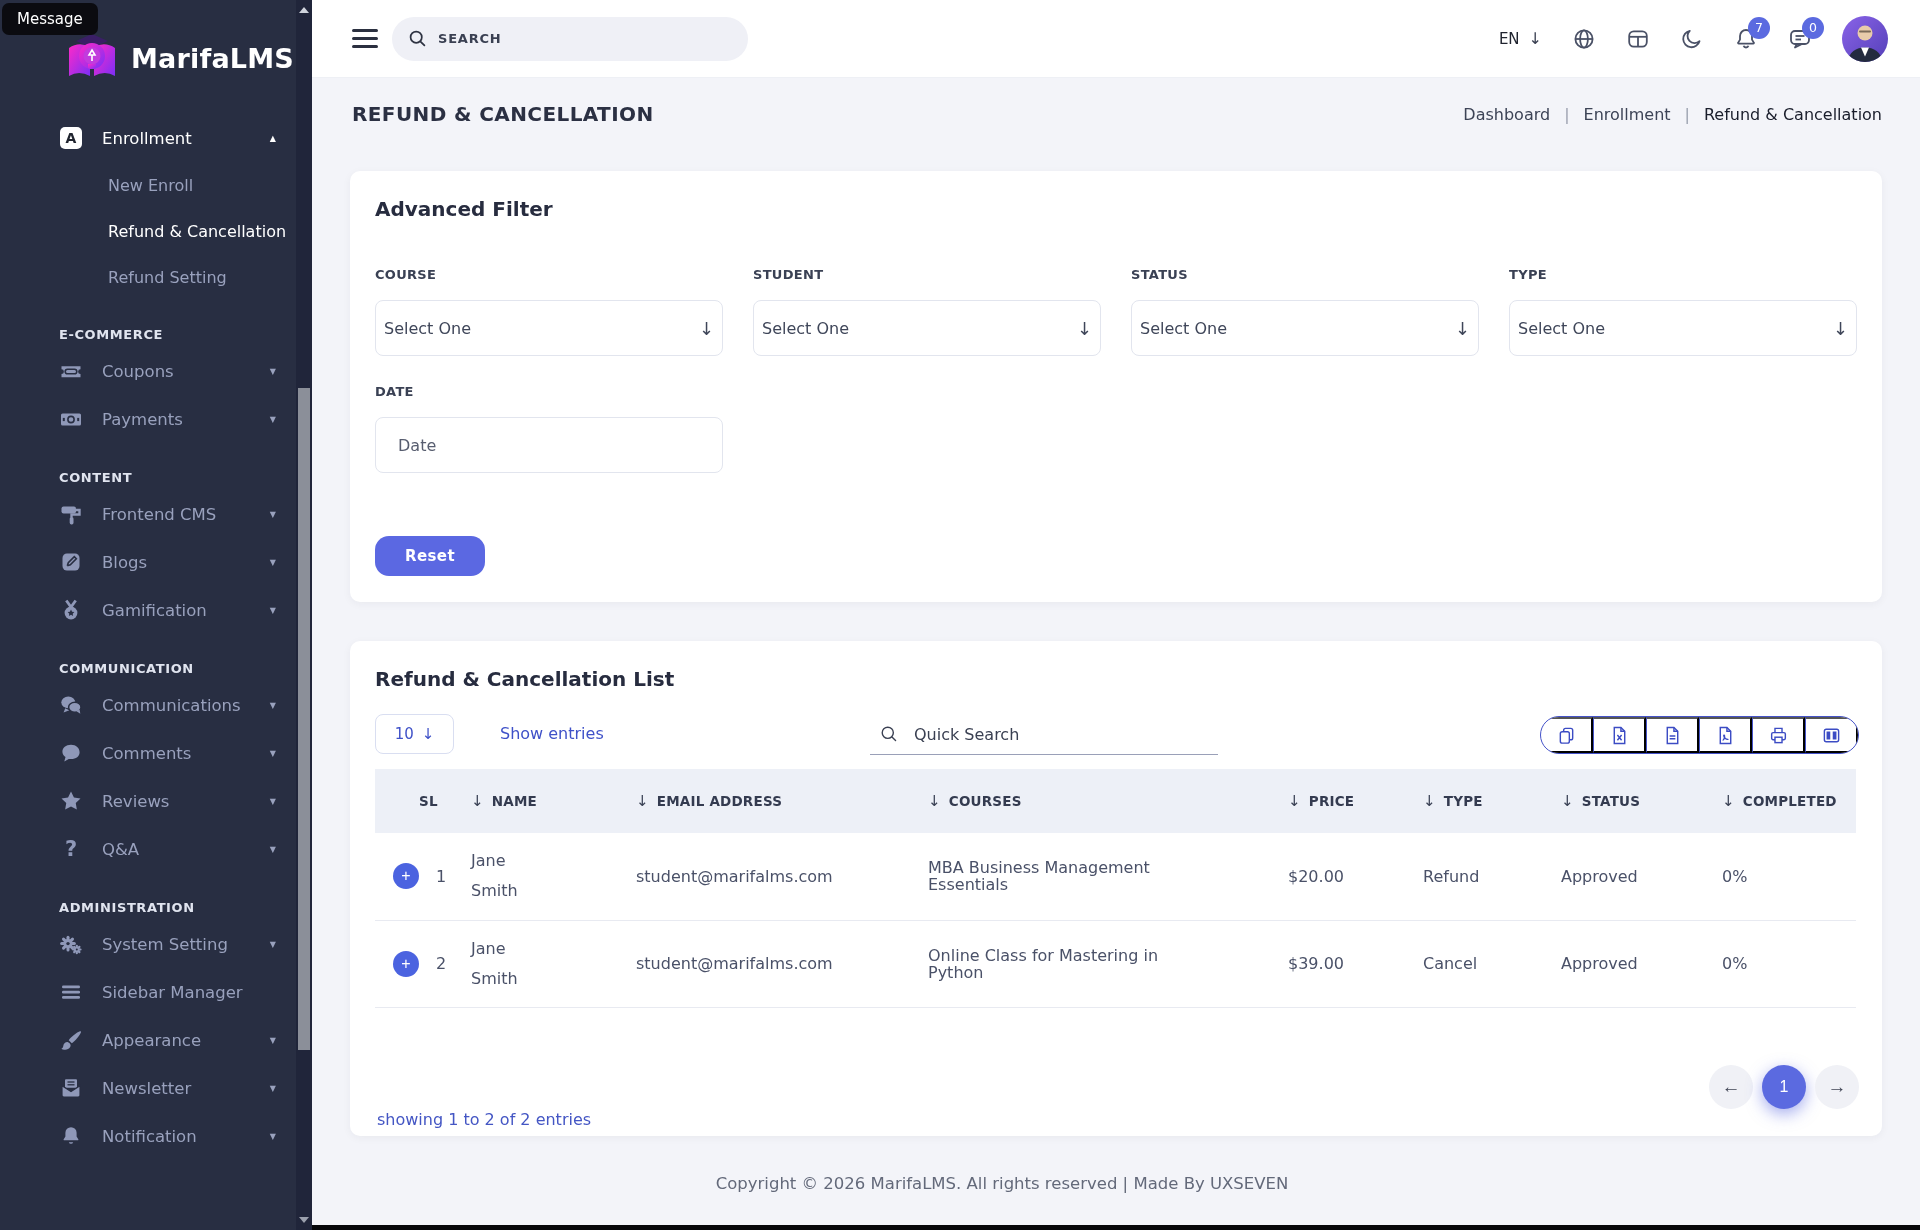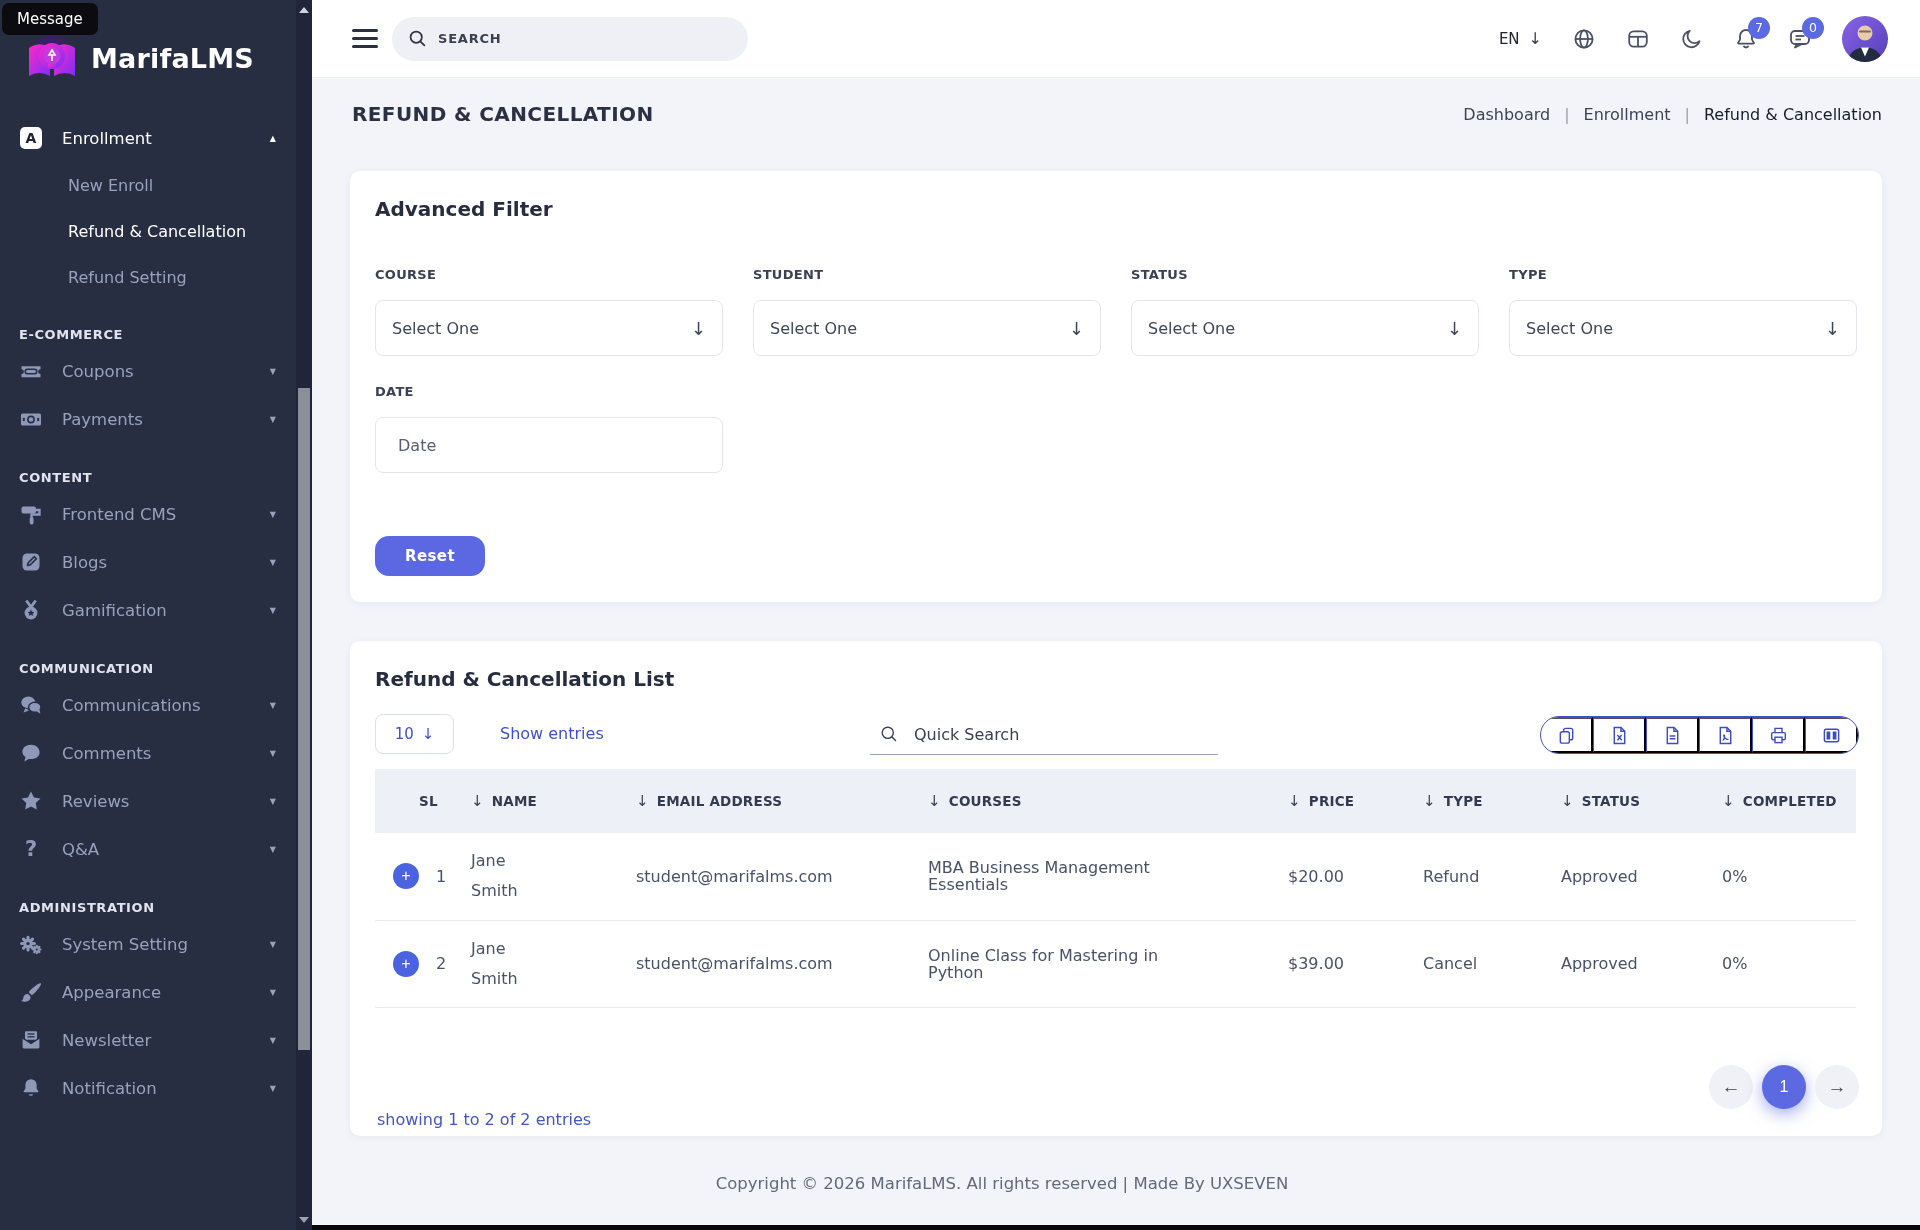--- a/index.html
+++ b/index.html
@@ -1,20 +1,20 @@
 <!DOCTYPE html>
 <html><head>
 <meta charset="utf-8">
 <style>
   * { margin:0; padding:0; box-sizing:border-box; }
   body { font-family:"DejaVu Sans", sans-serif; background:#f3f4f9; }
   #app { position:relative; width:1920px; height:1230px; overflow:hidden; background:#f3f4f9; }
 
   
-  .sidebar { position:absolute; left:0; top:0; width:296px; height:1230px; background:#282e42; color:#99a1bd; z-index:2; }
+  .sidebar { position:absolute; left:0; top:0; width:296px; height:1230px; background:#282e42; color:#99a1bd; z-index:2;padding-left:40px; }
   .msg-tooltip { position:absolute; left:2px; top:3px; background:#0b0b10; color:#fff; font-size:15px; padding:7px 15px; border-radius:7px; z-index:9; }
   .brand { display:flex; align-items:center; gap:13px; padding:30px 0 0 26px; }
   .brand svg { width:52px; height:56px; }
   .brand-name { font-size:27px; font-weight:700; color:#fff; letter-spacing:.2px; }
   .sb-nav { margin-top:28px; }
   .sb-section { margin:27px 0 5px; padding-left:19px; font-size:13px; font-weight:700; color:#e0e4ef; letter-spacing:.6px; }
   .sb-item { display:flex; align-items:center; height:48px; padding:0 20px 0 19px; font-size:16.5px; cursor:pointer; }
   .sb-item.open { color:#fff; }
   .sb-icon { width:24px; height:24px; margin-right:19px; display:flex; align-items:center; justify-content:center; color:#8f98b8; flex:none; }
   .sb-icon svg { width:22px; height:22px; }
@@ -56,21 +56,21 @@
 
   
   .card { position:absolute; left:350px; width:1532px; background:#fff; border-radius:10px; box-shadow:0 2px 8px rgba(30,35,60,.05); }
   .card-title { position:absolute; left:25px; top:26px; font-size:20px; font-weight:700; color:#272c3f; }
   #filter-card { top:171px; height:431px; }
   #list-card { top:641px; height:495px; }
 
   
   .filter-grid { position:absolute; left:25px; top:96px; display:grid; grid-template-columns:repeat(4,348px); column-gap:30px; }
   .f-label { font-size:13px; font-weight:700; color:#3a4154; letter-spacing:.3px; margin-bottom:18px; }
-  .f-select { height:56px; border:1px solid #e2e5ee; border-radius:8px; background:#fff; display:flex; align-items:center; justify-content:space-between; padding:0 16px; font-size:16px; color:#3f4659; cursor:pointer; }
+  .f-select { height:56px; border:1px solid #e2e5ee; border-radius:8px; background:#fff; display:flex; align-items:center; justify-content:space-between; padding:0 8px; font-size:16px; color:#3f4659; cursor:pointer; }
   .f-select .glyph-darr { color:#3f4659; font-size:18px; }
   .date-field { position:absolute; left:25px; top:213px; width:348px; }
   .f-input { width:348px; height:56px; border:1px solid #e2e5ee; border-radius:8px; padding:0 22px; font-family:"DejaVu Sans",sans-serif; font-size:16px; color:#3f4659; outline:none; }
   .f-input::placeholder { color:#575d6f; opacity:1; }
   .reset-btn { position:absolute; left:25px; top:365px; width:110px; height:40px; background:#5b68e2; color:#fff; border:none; border-radius:14px; font-family:"DejaVu Sans",sans-serif; font-size:15px; font-weight:700; letter-spacing:.4px; cursor:pointer; }
 
   
   .list-controls { position:absolute; left:25px; top:73px; width:1484px; height:42px; }
   .page-size { position:absolute; left:0; top:0; width:79px; height:40px; border:1px solid #d9def1; border-radius:8px; display:flex; align-items:center; justify-content:center; gap:8px; color:#3f51c8; font-size:15px; cursor:pointer; background:#fff; }
   .page-size .glyph-darr { color:#3f51c8; font-size:15px; }
@@ -252,20 +252,31 @@
                 <line x1="13.1" y1="16.5" x2="20.5" y2="16.5"></line>
                 <line x1="14.2" y1="13.9" x2="19.4" y2="19.1"></line>
                 <line x1="14.2" y1="19.1" x2="19.4" y2="13.9"></line>
               </g>
               <circle cx="16.8" cy="16.5" r="2.7" fill="currentColor"></circle>
               <circle cx="16.8" cy="16.5" r="1" fill="#282e42"></circle>
             </svg>
           </span>
           <span class="sb-label">System Setting</span>
           <span class="sb-chevron">▼</span>
+        </div>
+        <div class="sb-item">
+          <span class="sb-icon">
+            <svg viewBox="0 0 22 22">
+              <rect x="2" y="4.6" width="18" height="2.7" rx="1.3" fill="currentColor"></rect>
+              <rect x="2" y="9.8" width="18" height="2.7" rx="1.3" fill="currentColor"></rect>
+              <rect x="2" y="15" width="18" height="2.7" rx="1.3" fill="currentColor"></rect>
+            </svg>
+          </span>
+          <span class="sb-label">Sidebar Manager</span>
+          <span class="sb-chevron"></span>
         </div>
         <div class="sb-item">
           <span class="sb-icon">
             <svg viewBox="0 0 22 22">
               <path d="M20.5 2 c-4.2 1.6-9.3 5.7-11.8 9.2 l3.1 3.1 C15.3 11.7 19.3 7 21 3.2 z" fill="currentColor"></path>
               <path d="M7.6 13 c-2.6 0-4.1 1.6-4.4 4.3 -.1 1.2-.8 2-1.8 2.4 1.6 1.3 6.8 2.1 8.8-1.6 1-1.9.3-3.9-2.6-5.1 z" fill="currentColor"></path>
             </svg>
           </span>
           <span class="sb-label">Appearance</span>
           <span class="sb-chevron">▼</span>

